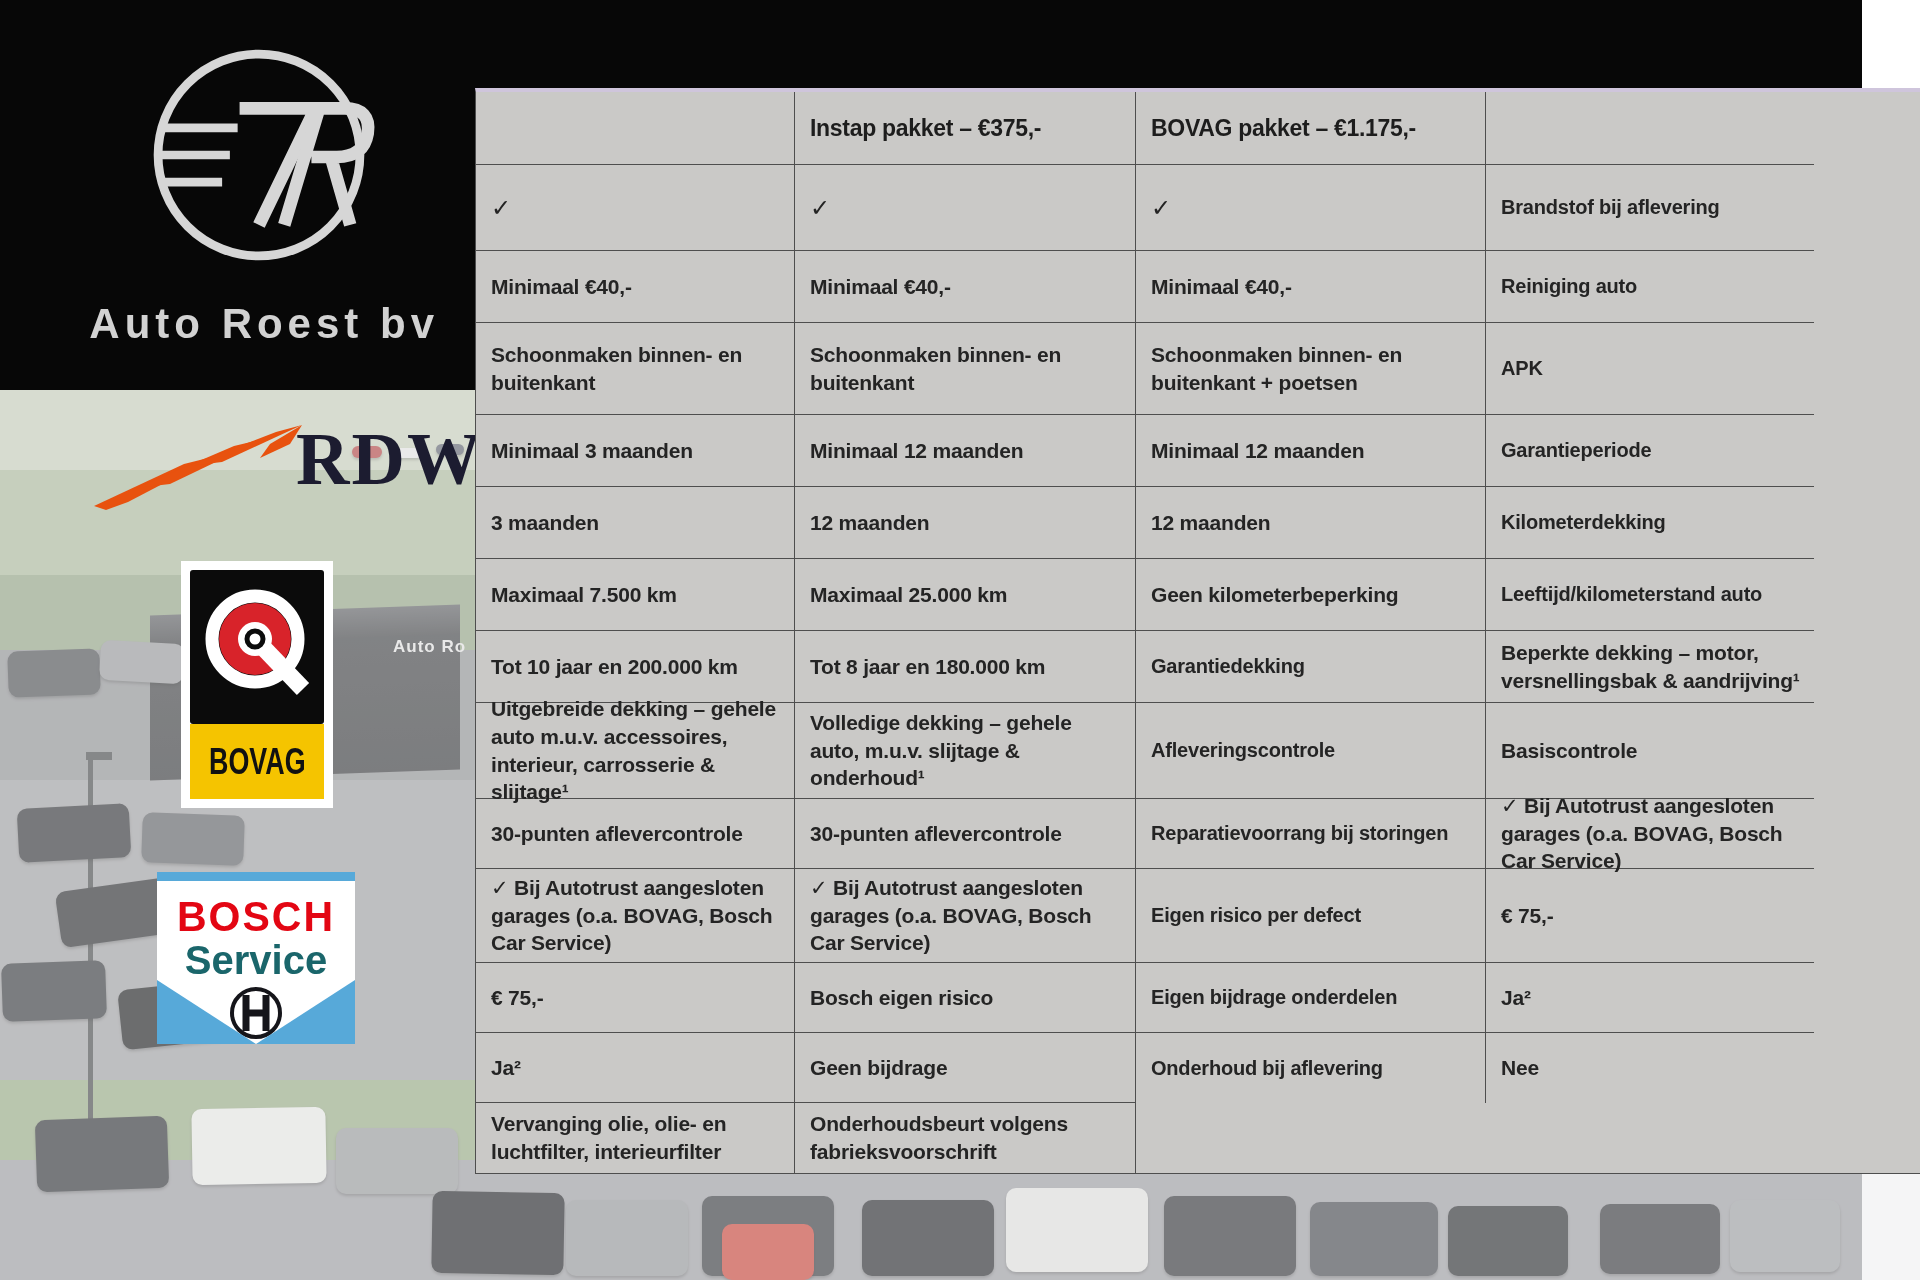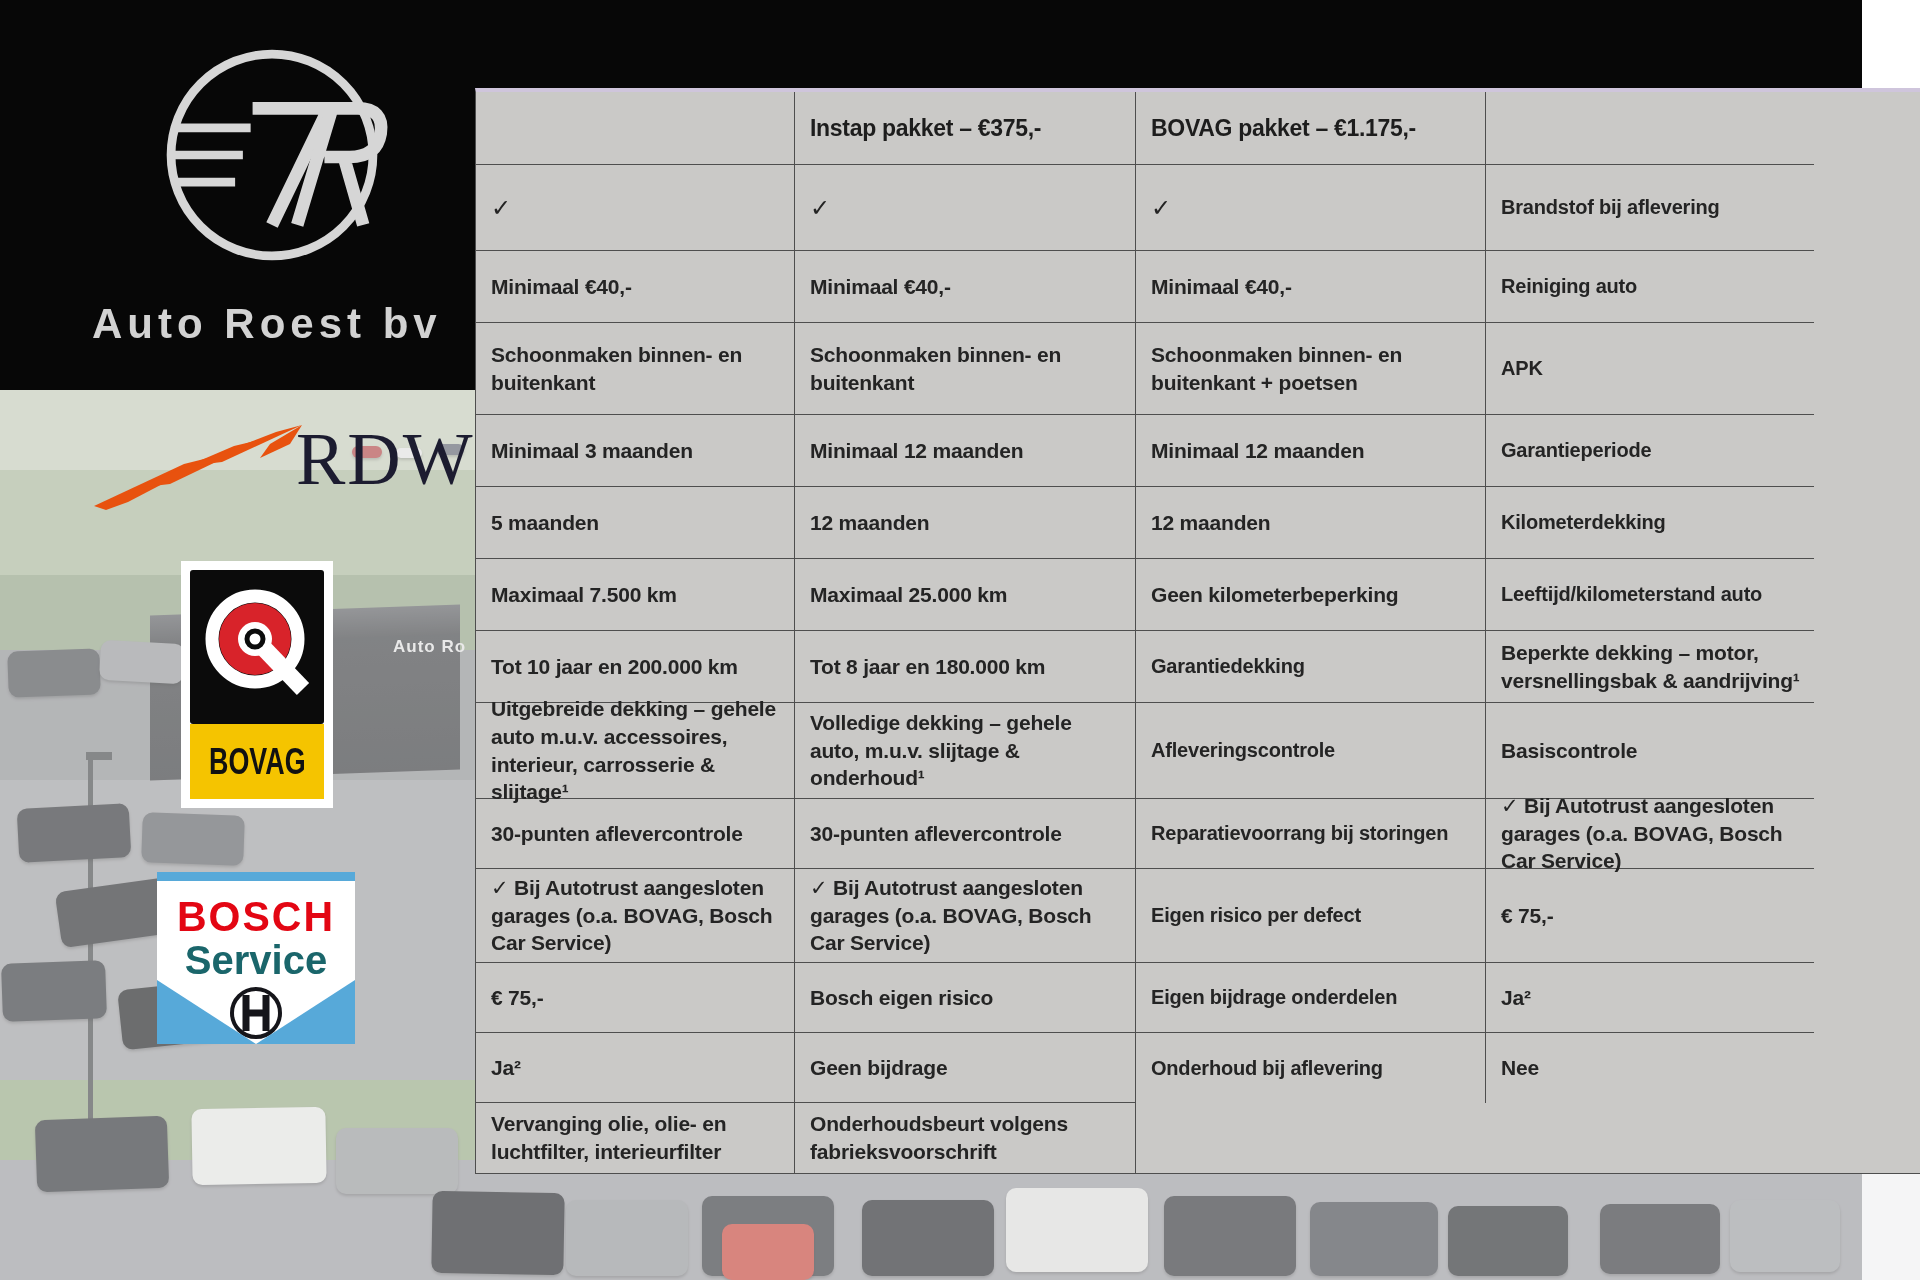--- a/index.html
+++ b/index.html
@@ -34,27 +34,27 @@
   .photo .lamppost::before{content:"";position:absolute;left:-2px;top:-8px;width:26px;height:8px;background:#3c3f41}
   .building-sign{position:absolute;left:393px;top:252px;color:#dcdcdc;font-size:17px;font-weight:bold;letter-spacing:1px}
   .car{position:absolute;border-radius:10px;box-shadow:0 2px 3px rgba(0,0,0,.25)}
   .photo::after{content:"";position:absolute;inset:0;background:rgba(255,255,255,.38)}
   .right-strip{position:absolute;right:0;top:0;width:58px;height:1280px;background:rgba(255,255,255,.85)}
 
   
   .black-band{position:absolute;left:0;top:0;width:1862px;height:390px;background:#070707}
 
   
-  .brand{position:absolute;left:92px;top:16px;width:360px;text-align:left}
+  .brand{position:absolute;left:79px;top:16px;width:360px;text-align:right}
   .brand svg{display:block;margin:0 auto}
   .brand-name{margin-top:6px;color:#d2d2d2;font-size:42px;font-weight:bold;letter-spacing:5px;white-space:nowrap}
 
   
   .rdw{position:absolute;left:88px;top:420px;display:flex;align-items:flex-start}
-  .rdw-text{font-family:"Liberation Serif","DejaVu Serif",serif;font-weight:normal;color:#1c1c30;font-size:74px;line-height:78px;letter-spacing:2px;margin-left:-32px}
+  .rdw-text{font-family:"Liberation Serif","DejaVu Serif",serif;font-weight:bold;color:#1c1c30;font-size:74px;line-height:78px;letter-spacing:2px;margin-left:-32px}
 
   
   .bovag{position:absolute;left:181px;top:561px;width:152px;height:247px;background:#fff;padding:9px;display:flex;flex-direction:column}
   .bovag-top{width:100%;height:154px;background:#0b0b0b;border-radius:3px;display:flex;align-items:center;justify-content:center}
   .bovag-bottom{width:100%;flex:1;background:var(--bovag-yellow);display:flex;align-items:center;justify-content:center;
     font-weight:bold;font-size:28px;color:#111;transform-origin:center;letter-spacing:0px}
   .bovag-bottom span{display:inline-block;transform:scaleY(1.35) scaleX(.96);font-weight:900}
 
   
   .bosch{position:absolute;left:157px;top:872px;width:198px;height:172px;background:#fff;border-top:9px solid var(--bosch-blue);overflow:hidden}
@@ -189,21 +189,21 @@
       <div class="cell value">Minimaal €40,-</div>
       <div class="cell rowlabel">Reiniging auto</div>
       <div class="cell value">Schoonmaken binnen- en buitenkant</div>
       <div class="cell value">Schoonmaken binnen- en buitenkant</div>
       <div class="cell value">Schoonmaken binnen- en buitenkant + poetsen</div>
       <div class="cell rowlabel">APK</div>
       <div class="cell value">Minimaal 3 maanden</div>
       <div class="cell value">Minimaal 12 maanden</div>
       <div class="cell value">Minimaal 12 maanden</div>
       <div class="cell rowlabel">Garantieperiode</div>
-      <div class="cell value">5 maanden</div>
+      <div class="cell value">3 maanden</div>
       <div class="cell value">12 maanden</div>
       <div class="cell value">12 maanden</div>
       <div class="cell rowlabel">Kilometerdekking</div>
       <div class="cell value">Maximaal 7.500 km</div>
       <div class="cell value">Maximaal 25.000 km</div>
       <div class="cell value">Geen kilometerbeperking</div>
       <div class="cell rowlabel">Leeftijd/kilometerstand auto</div>
       <div class="cell value">Tot 10 jaar en 200.000 km</div>
       <div class="cell value">Tot 8 jaar en 180.000 km</div>
       <div class="cell rowlabel">Garantiedekking</div>

